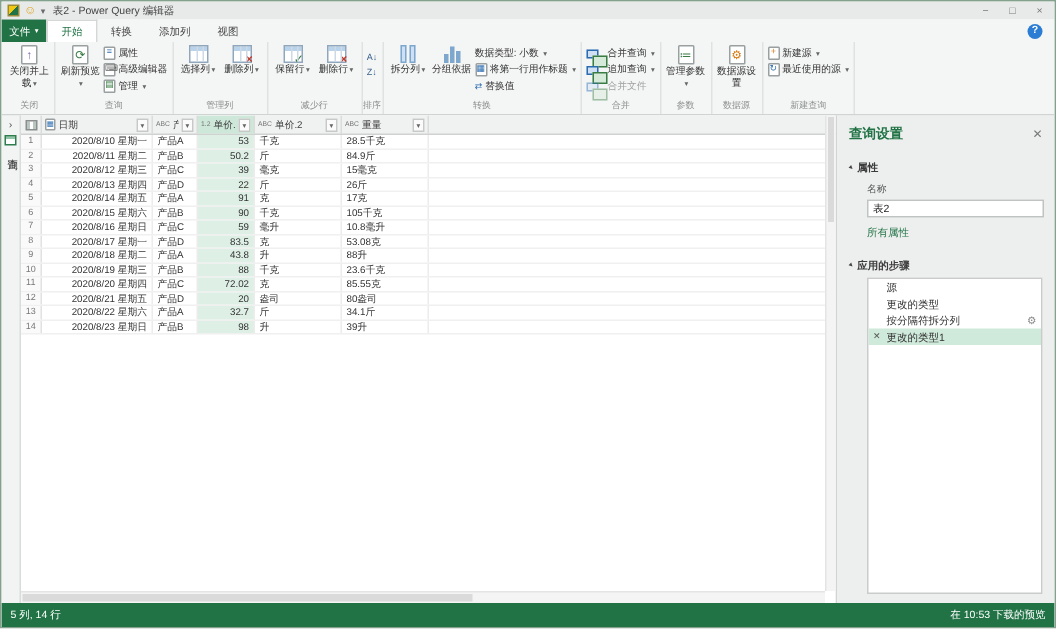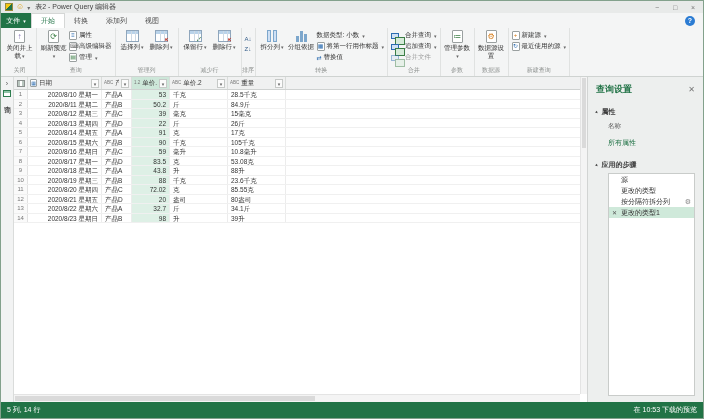--- a/index.html
+++ b/index.html
@@ -74,21 +74,21 @@
   .cell { border-right:1px solid #ececec; padding:0 3px; white-space:nowrap; overflow:hidden; }
   .rownum { width:14px; padding:0; text-align:center; color:#777; background:#fafafa; border-right:1px solid #e2e2e2; font-size:6px; }
   .c0{width:74px;text-align:right;} .c1{width:30px;} .c2{width:38px;text-align:right;} .c3{width:58px;} .c4{width:58px;}
   .selcol { background:#def0e6; }
   .vscroll { position:absolute; top:0; right:0; bottom:8px; width:7px; background:#f4f4f4; border-left:1px solid #e4e4e4; }
   .vthumb { margin:1px; height:70px; background:#dadada; }
   .hscroll { position:absolute; left:0; right:7px; bottom:0; height:8px; background:#f4f4f4; border-top:1px solid #e4e4e4; }
   .hthumb { margin:1px; width:300px; height:5px; background:#dadada; }
 
   
-  .panel { width:116px; background:#edefee; border-left:1px solid #d2d4d3; display:flex; flex-direction:column; padding:6px 8px 6px 8px; }
+  .panel { width:146px; background:#edefee; border-left:1px solid #d2d4d3; display:flex; flex-direction:column; padding:6px 8px 6px 8px; }
   .ptitle { display:flex; align-items:center; color:#217346; font-size:9px; font-weight:bold; margin-bottom:8px; }
   .pclose { margin-left:auto; color:#777; font-size:8px; }
   .psec { display:flex; align-items:center; gap:3px; font-size:7px; font-weight:bold; color:#3c3c3c; margin:3px 0; }
   .tri { display:inline-block; transform:rotate(45deg); font-size:5px; color:#444; }
   .plabel { font-size:6.5px; color:#555; margin:2px 0 2px 12px; }
   .pinput { margin-left:12px; width:118px; height:12px; border:1px solid #bfc3c1; font-size:7px; padding:0 3px; font-family:inherit; background:#fff; color:#222; }
   .plink { margin:5px 0 9px 12px; font-size:7px; color:#217346; }
   .stepsbox { margin-left:12px; flex:1; background:#fff; border:1px solid #c9ccca; overflow:hidden; display:flex; flex-direction:column; }
   .step { display:flex; align-items:center; height:11px; font-size:7px; padding:0 3px 0 12px; color:#333; gap:2px; }
   .step .gear { margin-left:auto; color:#8a8a8a; font-size:7px; }
@@ -496,20 +496,21 @@
     <div class="panel">
       <div class="ptitle">
         <span>查询设置</span>
         <span class="pclose">✕</span>
       </div>
       <div class="psec">
         <span class="tri">▸</span>
         <span>属性</span>
       </div>
       <div class="plabel">名称</div>
+      <input class="pinput" value="表2" style="">
       <div class="plink">所有属性</div>
       <div class="psec">
         <span class="tri">▸</span>
         <span>应用的步骤</span>
       </div>
       <div class="stepsbox">
         <div class="step">
           <span>源</span>
         </div>
         <div class="step">

